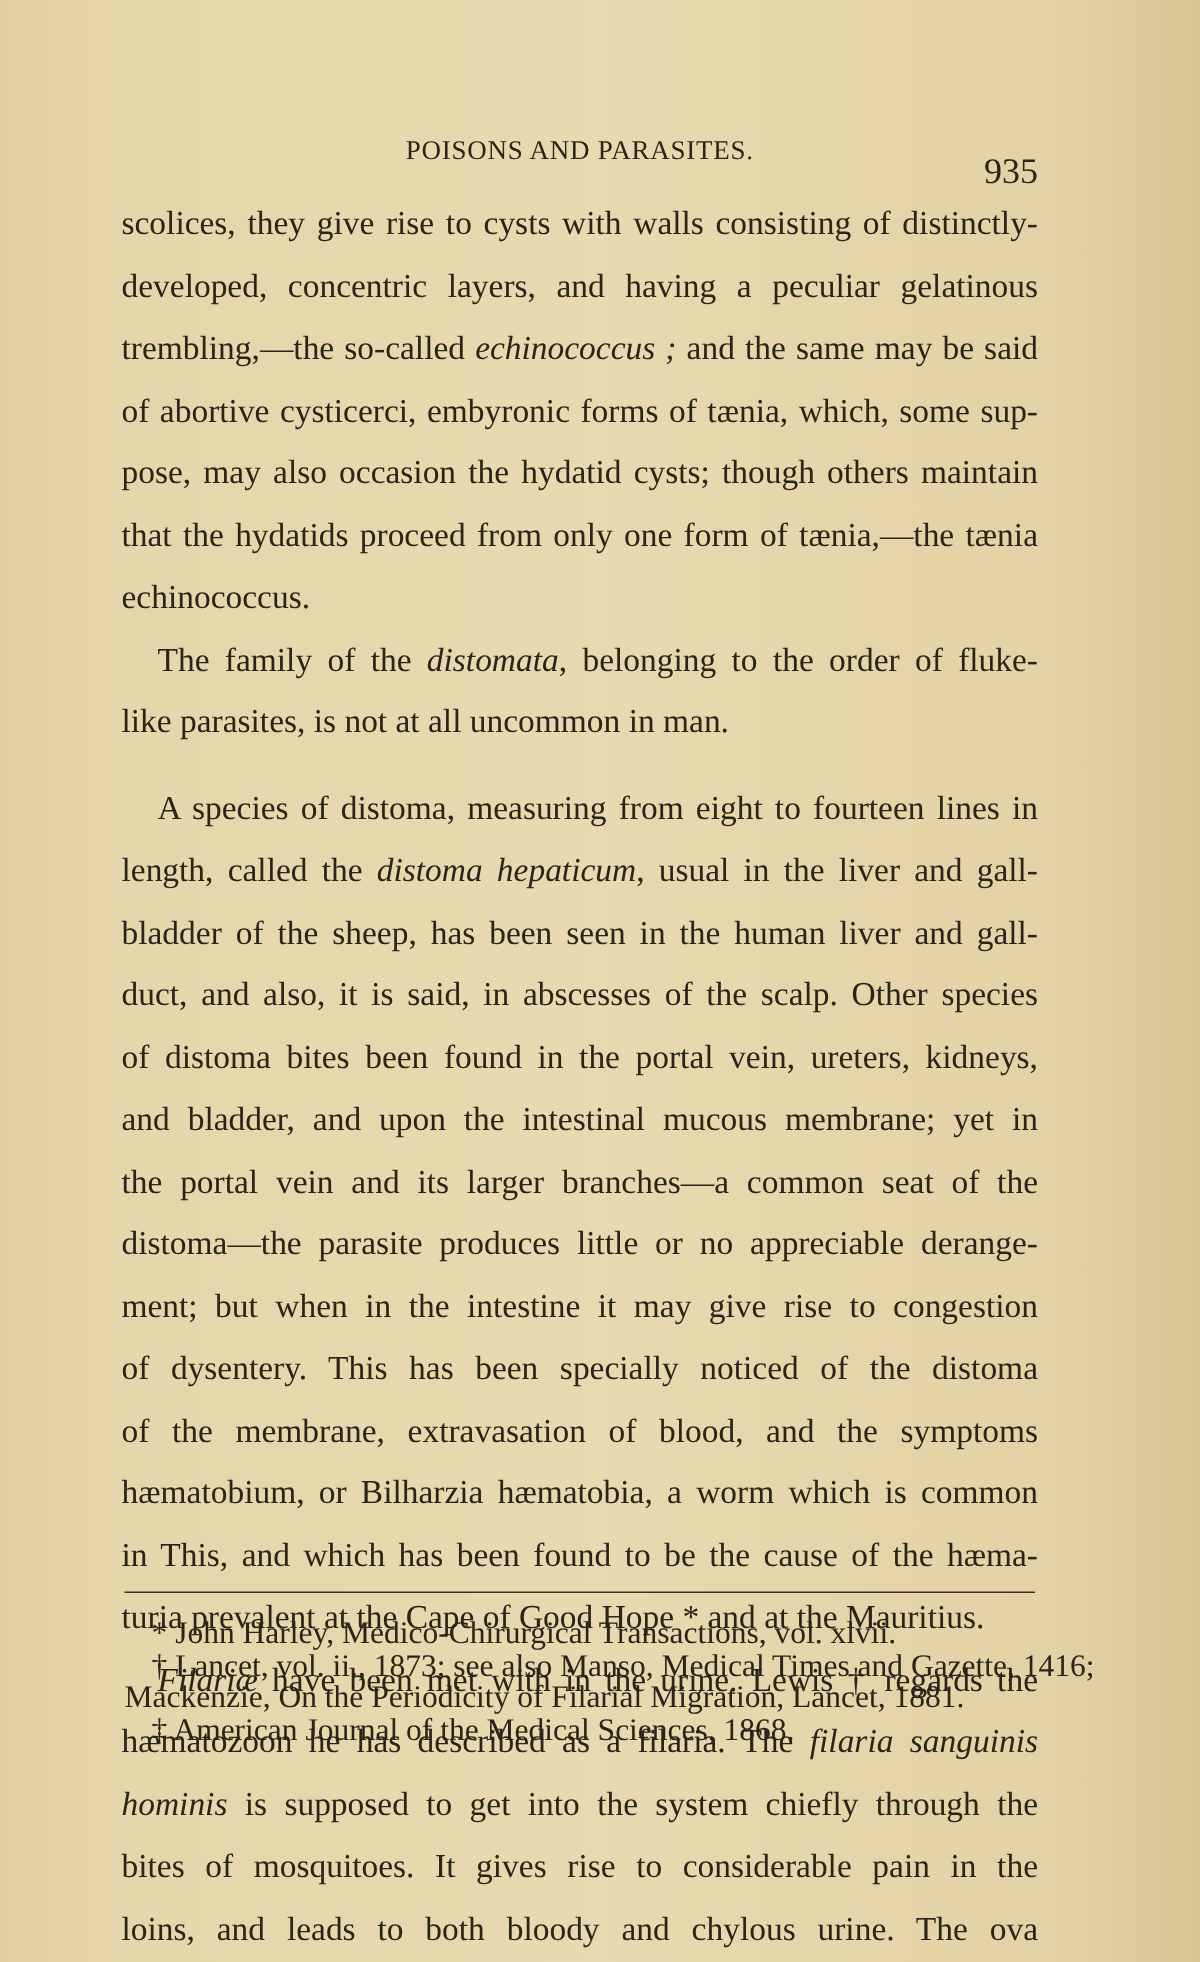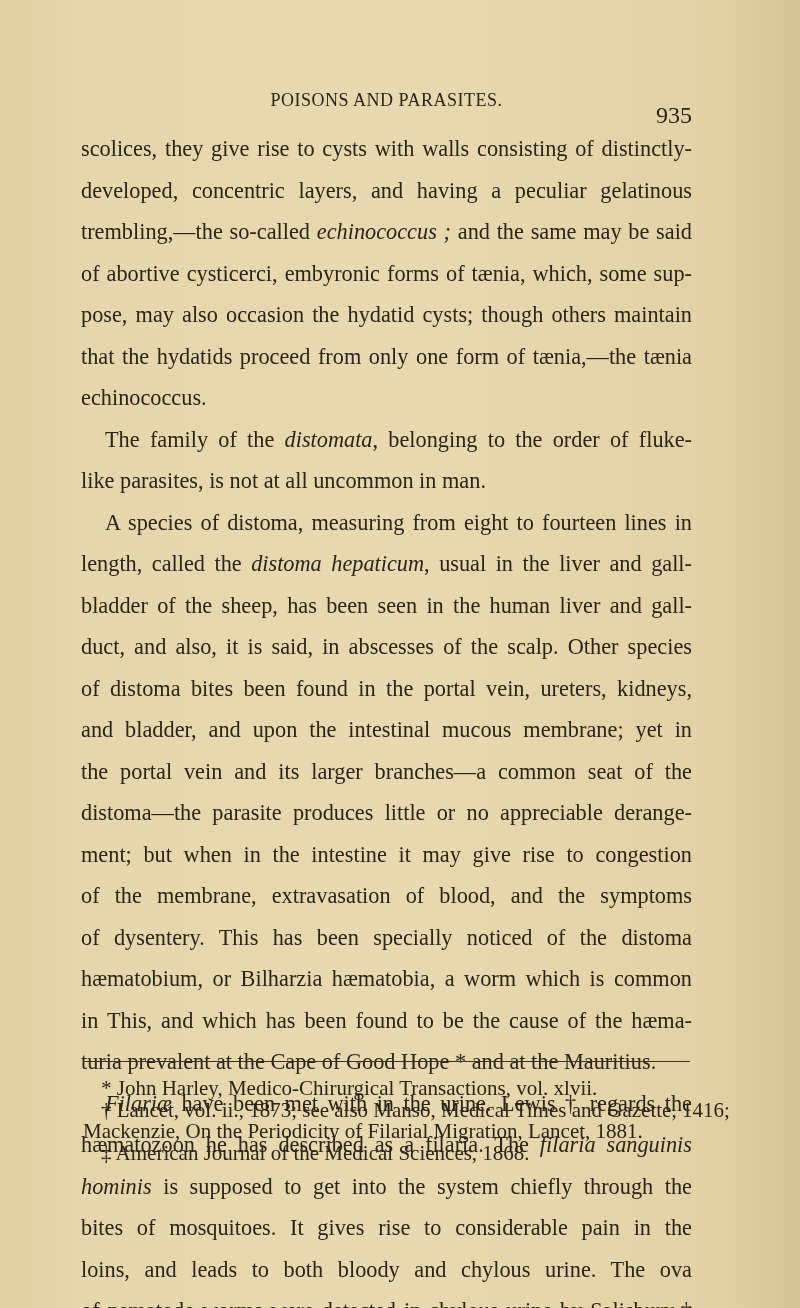--- a/index.html
+++ b/index.html
@@ -58,31 +58,31 @@
         <span class="line">of abortive cysticerci, embyronic forms of tænia, which, some sup-</span>
         <span class="line">pose, may also occasion the hydatid cysts; though others maintain</span>
         <span class="line">that the hydatids proceed from only one form of tænia,—the tænia</span>
         <span class="line last">echinococcus.</span>
       </p>
       <p>
         <span class="line" style="padding-left: 24px;">The family of the <em>distomata</em>, belonging to the order of fluke-</span>
         <span class="line last">like parasites, is not at all uncommon in man.</span>
       </p>
       <p>
-        <span class="line" style="padding-left: 24px;">A species of distoma, measuring from eight to fourteen lines in</span>
+        <span class="line" style="padding-left: 24px; margin-top: 16px;">A species of distoma, measuring from eight to fourteen lines in</span>
         <span class="line">length, called the <em>distoma hepaticum</em>, usual in the liver and gall-</span>
         <span class="line">bladder of the sheep, has been seen in the human liver and gall-</span>
         <span class="line">duct, and also, it is said, in abscesses of the scalp.  Other species</span>
         <span class="line">of distoma bites been found in the portal vein, ureters, kidneys,</span>
         <span class="line">and bladder, and upon the intestinal mucous membrane; yet in</span>
         <span class="line">the portal vein and its larger branches—a common seat of the</span>
         <span class="line">distoma—the parasite produces little or no appreciable derange-</span>
         <span class="line">ment; but when in the intestine it may give rise to congestion</span>
+        <span class="line">of dysentery.  This has been specially noticed of the distoma</span>
         <span class="line">of the membrane, extravasation of blood, and the symptoms</span>
-        <span class="line">of dysentery.  This has been specially noticed of the distoma</span>
         <span class="line">hæmatobium, or Bilharzia hæmatobia, a worm which is common</span>
         <span class="line">in This, and which has been found to be the cause of the hæma-</span>
         <span class="line last">turia prevalent at the Cape of Good Hope * and at the Mauritius.</span>
       </p>
       <p>
         <span class="line" style="padding-left: 24px;"><em>Filariæ</em> have been met with in the urine.  Lewis † regards the</span>
         <span class="line">hæmatozoon he has described as a filaria.  The <em>filaria sanguinis</em></span>
         <span class="line"><em>hominis</em> is supposed to get into the system chiefly through the</span>
         <span class="line">bites of mosquitoes.  It gives rise to considerable pain in the</span>
         <span class="line">loins, and leads to both bloody and chylous urine.  The ova</span>

